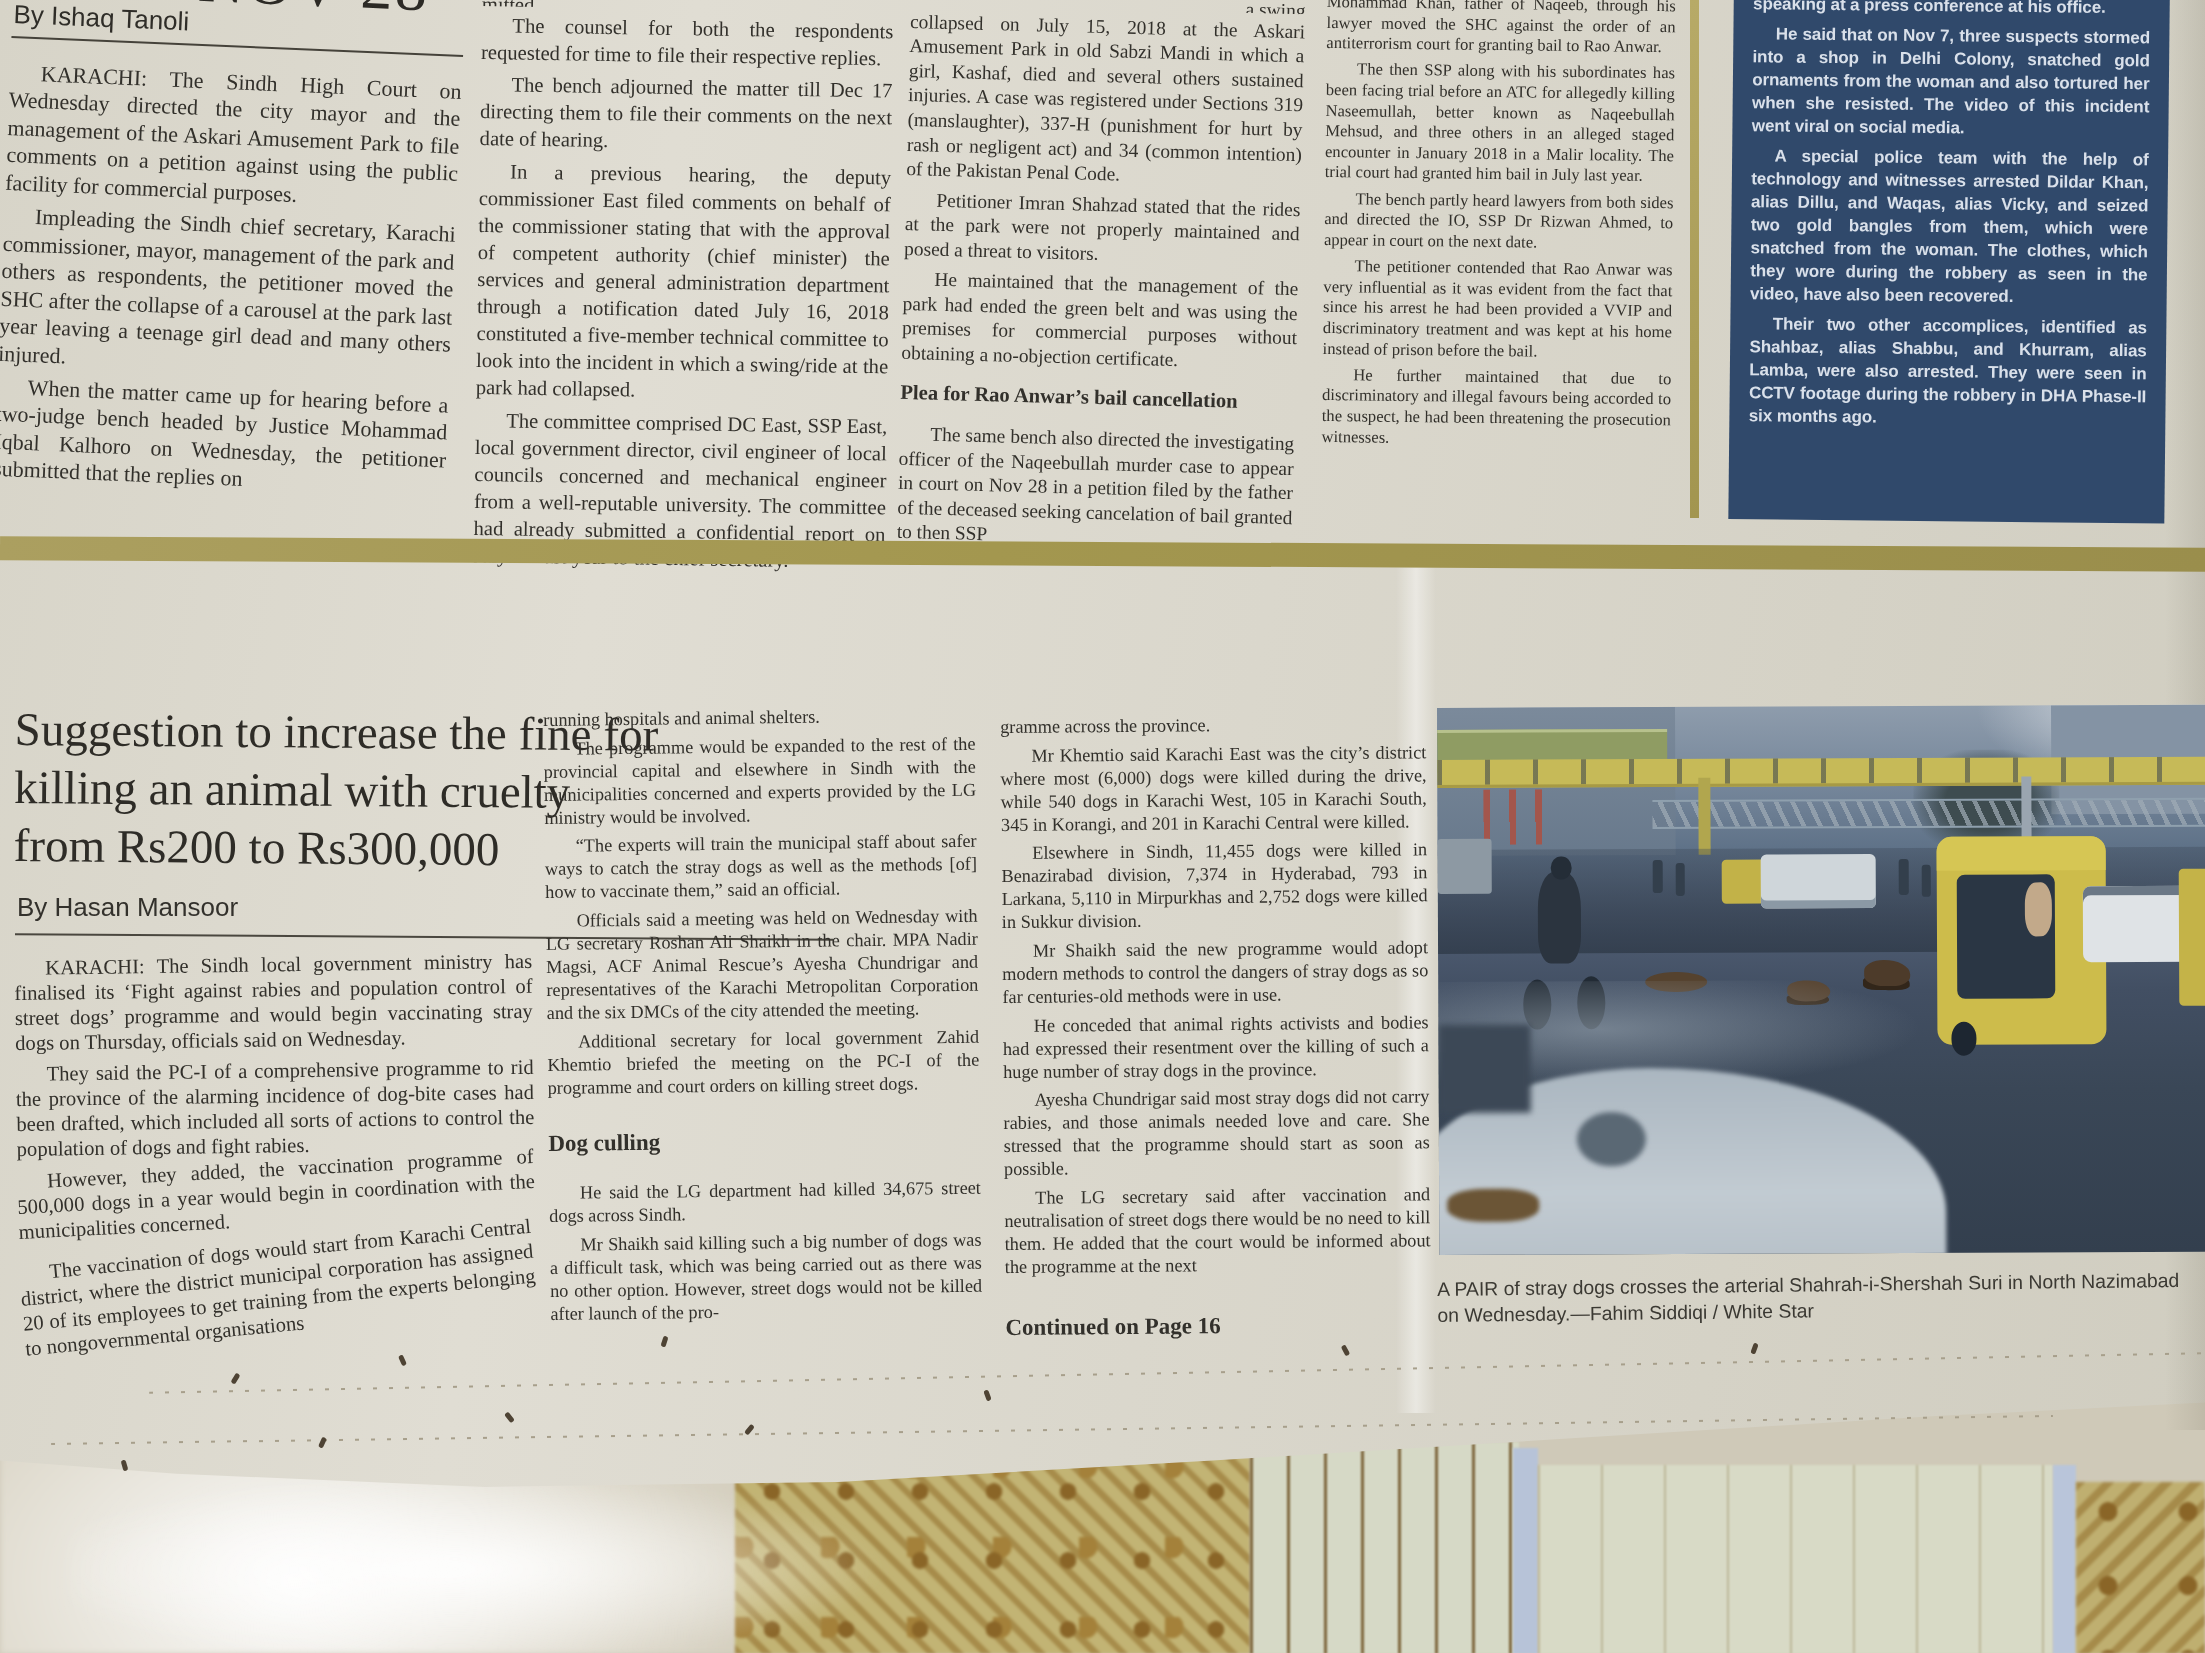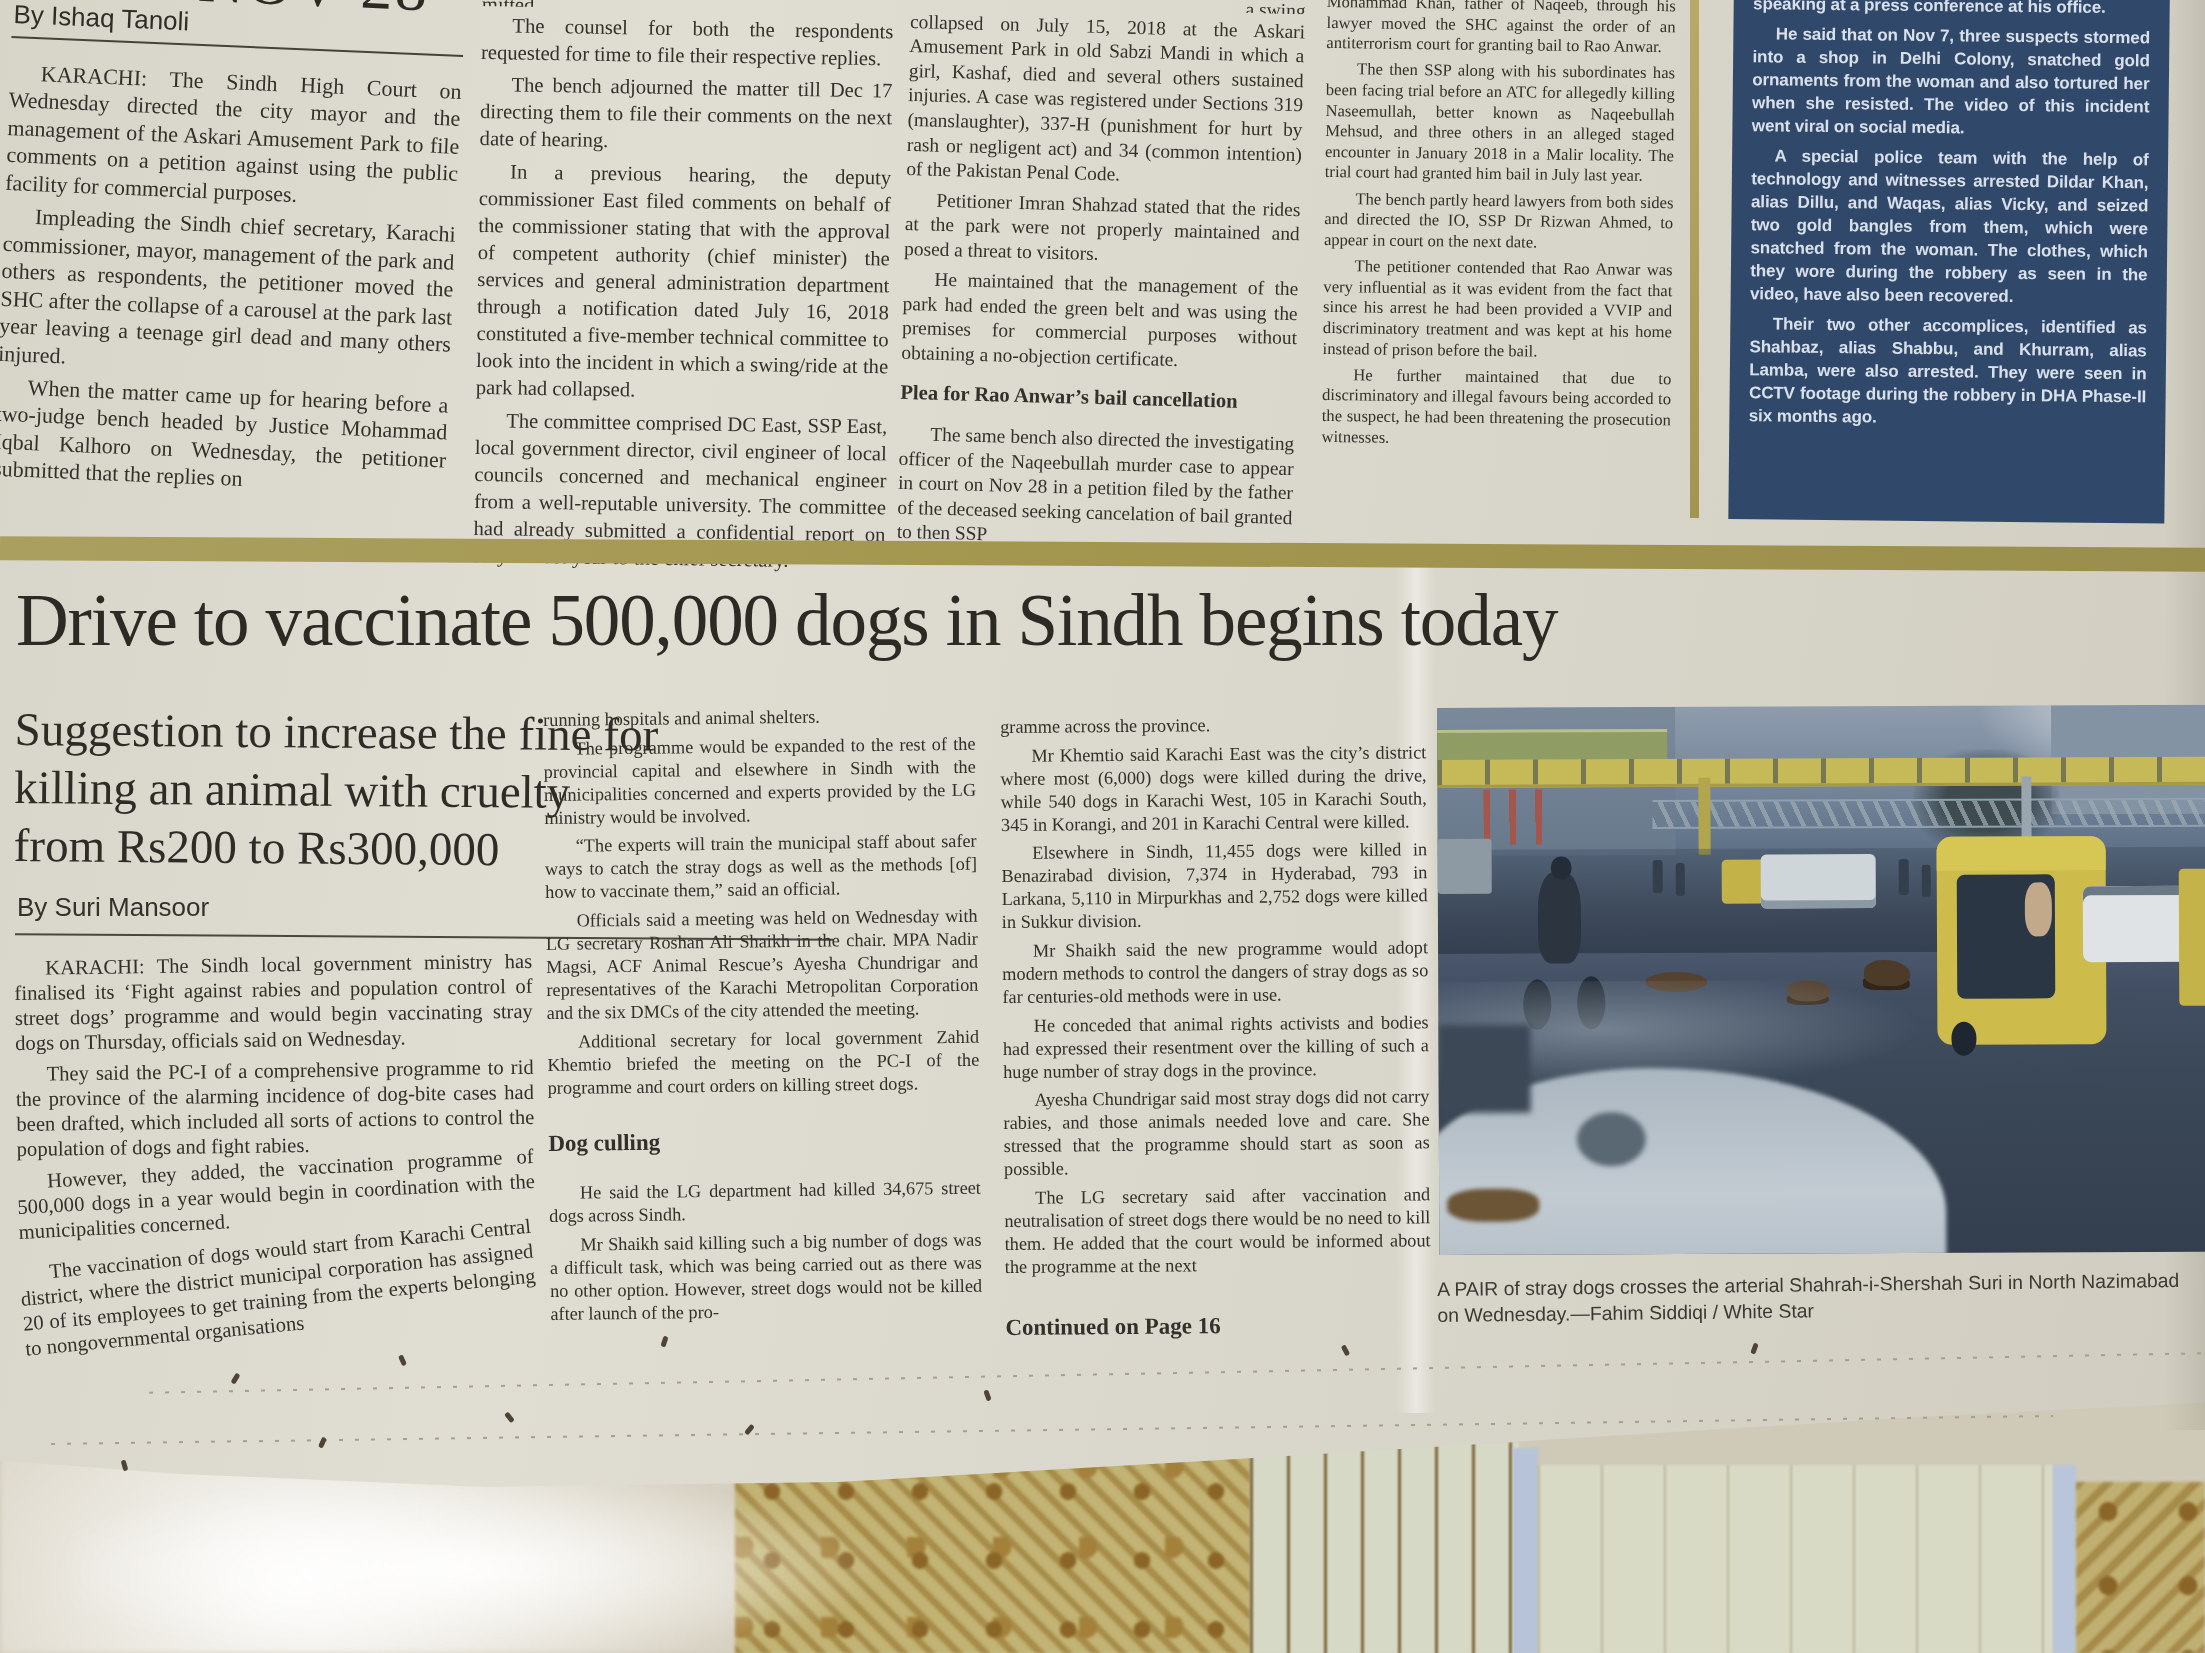--- a/index.html
+++ b/index.html
@@ -152,25 +152,24 @@
 
   <div id="crime-box">
     <p class="ni">speaking at a press conference at his office.</p>
     <p>He said that on Nov 7, three suspects stormed into a shop in Delhi Colony, snatched gold ornaments from the woman and also tortured her when she resisted. The video of this incident went viral on social media.</p>
     <p>A special police team with the help of technology and witnesses arrested Dildar Khan, alias Dillu, and Waqas, alias Vicky, and seized two gold bangles from them, which were snatched from the woman. The clothes, which they wore during the robbery as seen in the video, have also been recovered.</p>
     <p>Their two other accomplices, identified as Shahbaz, alias Shabbu, and Khurram, alias Lamba, were also arrested. They were seen in CCTV footage during the robbery in DHA Phase-II six months ago.</p>
   </div>
 
   <div class="gold-bar"></div>
 
-  <div id="headline">Drive to vaccinate 500,000 dogs in Sindh begins today</div>
   <div id="subheadline">Suggestion to increase the fine for
 killing an animal with cruelty
 from Rs200 to Rs300,000</div>
-  <div id="m-byline">By Suri Mansoor</div>
+  <div id="m-byline">By Hasan Mansoor</div>
   <div id="m-rule"></div>
 
   <div class="col" id="mcol1">
     <p>KARACHI: The Sindh local government ministry has finalised its ‘Fight against rabies and population control of street dogs’ programme and would begin vaccinating stray dogs on Thursday, officials said on Wednesday.</p>
     <p>They said the PC-I of a comprehensive programme to rid the province of the alarming incidence of dog-bite cases had been drafted, which included all sorts of actions to control the population of dogs and fight rabies.</p>
     <div class="tilt1">
         <p>However, they added, the vaccination programme of 500,000 dogs in a year would begin in coordination with the municipalities concerned.</p>
       </div>
     <div class="tilt2">
         <p>The vaccination of dogs would start from Karachi Central district, where the district municipal corporation has assigned 20 of its employees to get training from the experts belonging to nongovernmental organisations</p>

